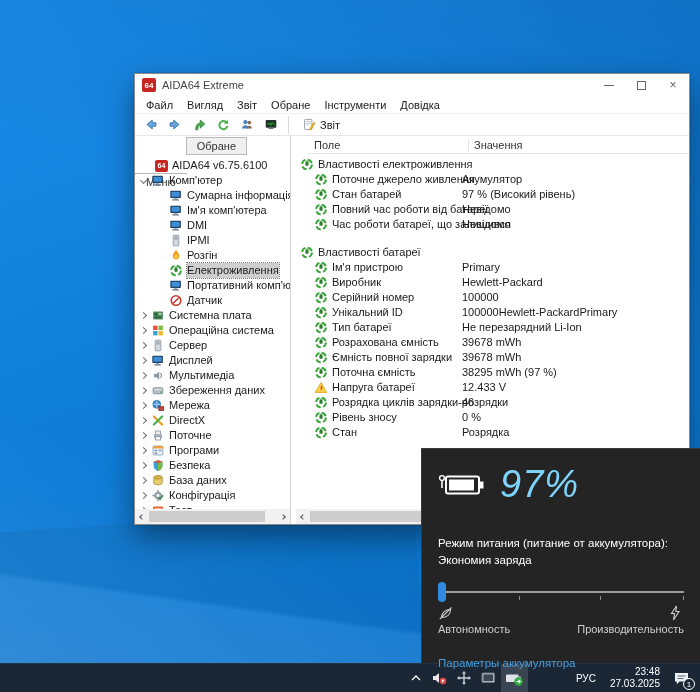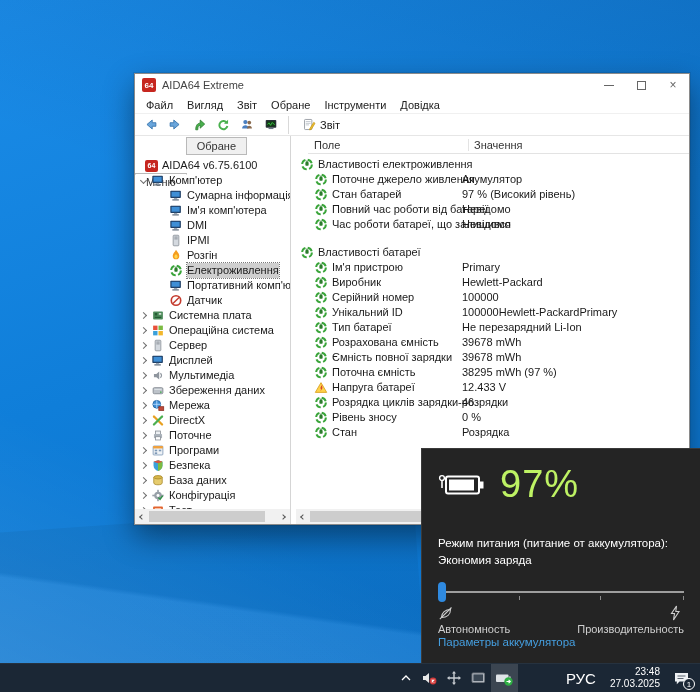--- a/index.html
+++ b/index.html
@@ -38,21 +38,21 @@
   .tabs { position:absolute; left:0; top:1px; height:18px; display:flex; }
   .tab { padding:0 10px; line-height:17px; border:1px solid #b9b9b9; background:#f0f0f0; color:#333; margin-right:-1px; }
   .tab.active { background:#fff; border-bottom-color:#fff;margin-top:36px; }
   .tree { position:absolute; left:0; top:20px; right:0; bottom:15px; overflow:hidden; padding-top:2px; }
   .trow { height:15px; line-height:15px; display:flex; align-items:center; white-space:nowrap; }
   .trow .tlabel { margin-left:4px; }
   .trow.sel .tlabel { background:#cfcfcf; outline:1px dotted #7a7a7a; }
   .chev { width:5px; height:5px; border-right:1px solid #6e6e6e; border-bottom:1px solid #6e6e6e; display:inline-block; flex:none; }
   .chev.right { transform:rotate(-45deg); margin:0 5px 0 6px; }
   .chev.down  { transform:rotate(45deg);  margin:0 5px 0 6px; }
-  .ind0 { padding-left:10px; }
+  .ind0 { padding-left:20px; }
   .ind1 { padding-left:0px; }
   .ind2 { padding-left:34px; }
   .ti { width:14px; height:13px; flex:none; }
 
   .hscroll { position:absolute; left:0; bottom:0; height:15px; right:0; background:#f1f1f1; display:flex; align-items:center; }
   .sarrow { width:14px; height:15px; display:flex; align-items:center; justify-content:center; flex:none; }
   .sarrow .chev { border-color:#555; width:4px; height:4px; }
   .sthumb { height:11px; background:#cdcdcd; border-radius:0; }
 
   .rpane { position:absolute; left:161px; top:0; right:0; bottom:0; background:#fff; overflow:hidden; }
@@ -65,40 +65,40 @@
   .vrow .fcell { position:absolute; left:18px; display:flex; align-items:center; gap:4px; }
   .vrow.sechead .fcell { left:4px; font-weight:normal; }
   .vrow .vcell { position:absolute; left:166px; }
   .secgap { height:13px; }
   .gi { width:14px; height:13px; flex:none; }
 
   
   .flyout { position:absolute; left:421px; top:448px; width:279px; height:215px; background:#242424;
     border-top:1px solid #3a3a3a; border-left:1px solid #3a3a3a; z-index:4; color:#fff; }
   .fly-head { position:absolute; left:16px; top:14px; display:flex; align-items:center; gap:14px; }
-  .fly-pct { font-size:38px; font-weight:300; color:#bef264; letter-spacing:1px; }
+  .fly-pct { font-size:38px; font-weight:300; color:#7dd3fc; letter-spacing:1px;font-style:italic; }
   .fly-mode1 { position:absolute; left:16px; top:88px; font-size:11.5px; color:#fff; white-space:nowrap; }
   .fly-mode2 { position:absolute; left:16px; top:105px; font-size:11.5px; color:#fff; }
   .fly-slider { position:absolute; left:16px; right:16px; top:133px; height:20px; }
   .fly-track { position:absolute; left:0; right:0; top:9px; height:2px; background:#9e9e9e; }
   .fly-tick { position:absolute; top:14px; width:1px; height:4px; background:#8a8a8a; }
   .fly-thumb { position:absolute; left:0; top:0; width:8px; height:20px; border-radius:4px; background:#2f8ae0; }
   .fly-eco { position:absolute; left:16px; top:156px; }
   .fly-bolt { position:absolute; right:18px; top:156px; }
   .fly-lbl-l { position:absolute; left:16px; top:174px; font-size:11px; color:#cfcfcf; }
   .fly-lbl-r { position:absolute; right:16px; top:174px; font-size:11px; color:#cfcfcf; }
-  .fly-link { position:absolute; left:16px; top:187px; font-size:11.5px; color:#459fe0; }
+  .fly-link { position:absolute; left:16px; top:208px; font-size:11.5px; color:#459fe0; }
 
   
   .taskbar { position:absolute; left:0; bottom:0; width:700px; height:29px; background:#1b2735;
     border-top:1px solid rgba(255,255,255,0.05); z-index:3; display:flex; align-items:center; }
   .tray { margin-left:auto; display:flex; align-items:center; height:100%; }
   .trayb { height:100%; display:flex; align-items:center; justify-content:center; padding:0 4px; }
   .trayb.active { background:rgba(255,255,255,0.14); }
-  .lang { color:#fff; font-size:15px; padding:0 7px;margin-left:41px; }
+  .lang { color:#fff; font-size:10px; padding:0 7px;margin-left:41px; }
   .clock { color:#fff; font-size:10px; text-align:right; line-height:12px; padding:0 7px; }
   .ac { position:relative; padding:0 10px 0 6px; height:100%; display:flex; align-items:center; }
   .ac-badge { position:absolute; right:5px; bottom:2px; width:12px; height:12px; border-radius:50%;
     background:#1b2735; border:1px solid #fff; color:#fff; font-size:8px; display:flex; align-items:center; justify-content:center; }
 </style>
 </head>
 <body>
 
 <svg width="0" height="0" style="position:absolute">
   <defs>

